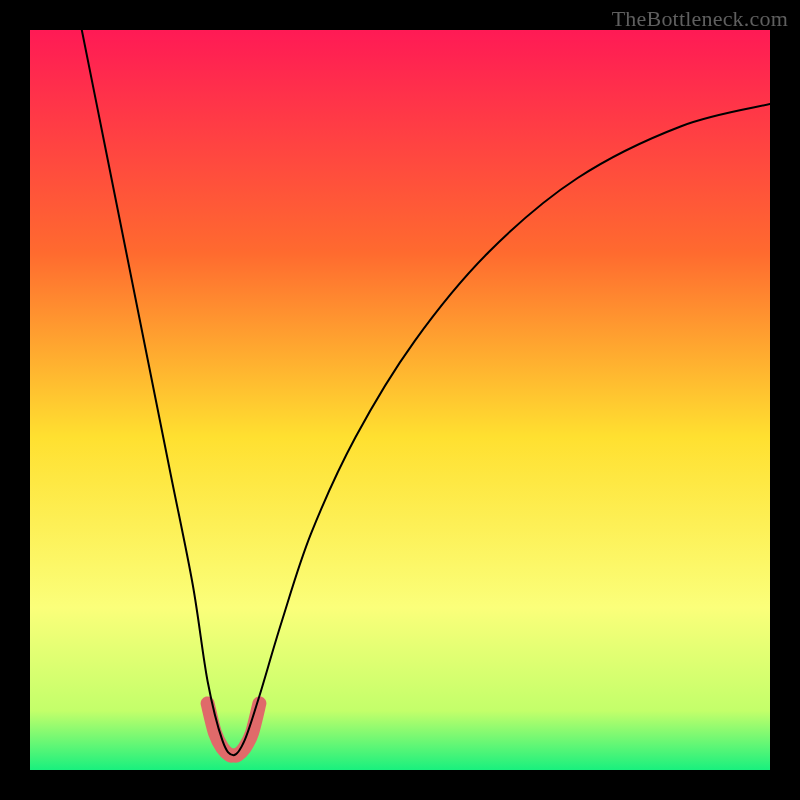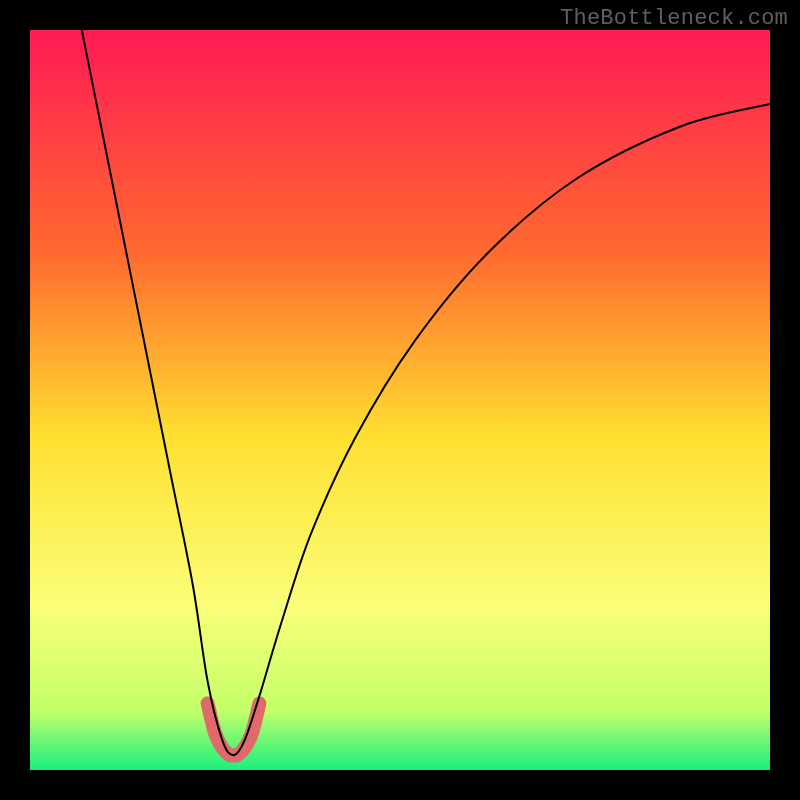--- a/index.html
+++ b/index.html
@@ -7,21 +7,21 @@
   .outer {
     width: 800px;
     height: 800px;
     background: #000;
     position: relative;
   }
   .watermark {
     position: absolute;
     top: 6px;
     right: 12px;
-    font-family: Liberation Mono, monospace;
+    font-family: Liberation Serif, serif;
     font-size: 22px;
     color: #5f5f5f;
     z-index: 10;
     letter-spacing: 0.2px;
   }
   .plot-area {
     position: absolute;
     left: 30px;
     top: 30px;
     width: 740px;

